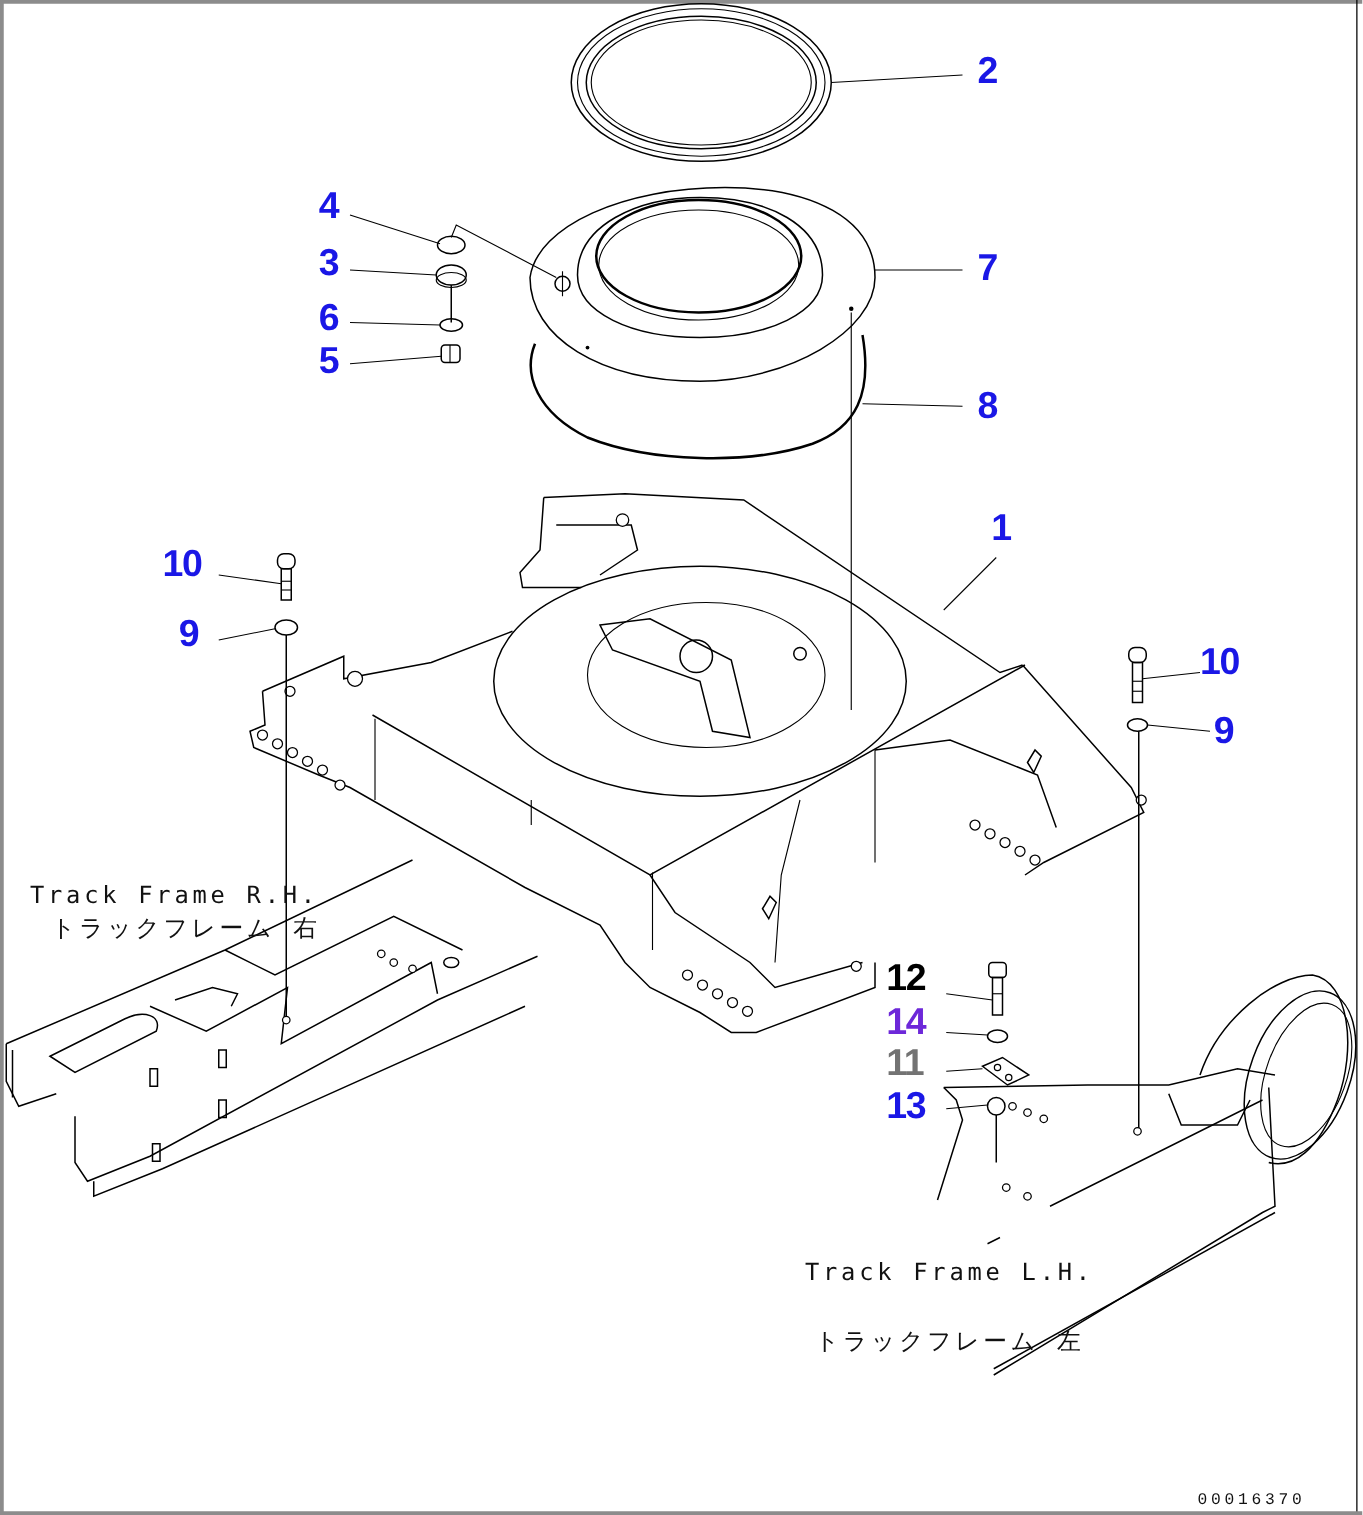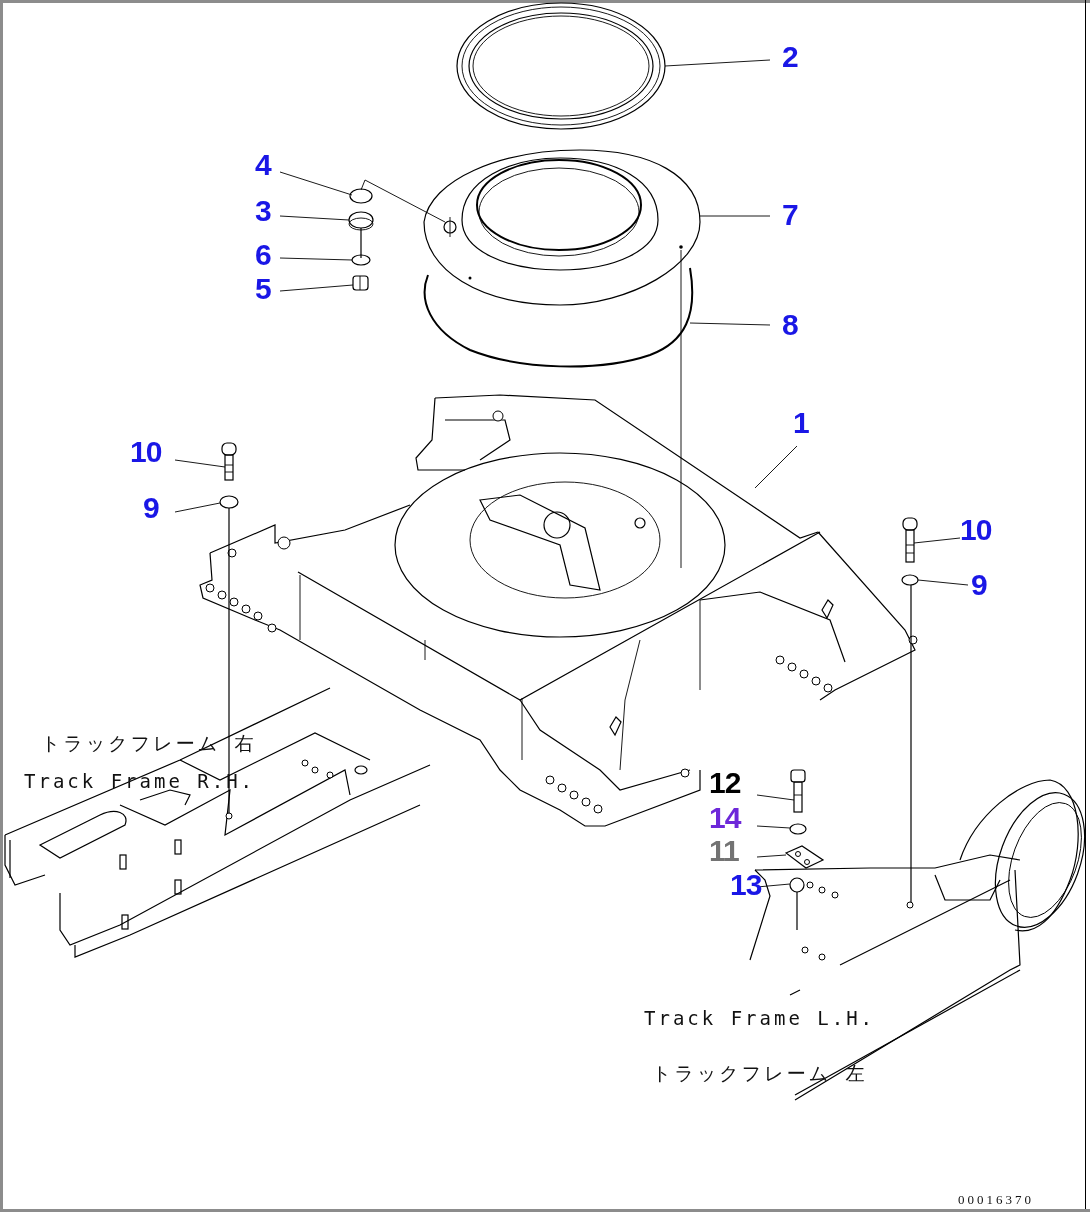--- a/index.html
+++ b/index.html
@@ -3,21 +3,21 @@
 <meta charset="utf-8">
 <style>
   html,body{margin:0;padding:0;background:#ffffff;}
   body{width:1090px;height:1212px;position:relative;overflow:hidden;font-family:"Liberation Sans",sans-serif;}
   #frame{position:absolute;left:0;top:0;width:1090px;height:1212px;box-sizing:border-box;border-top:3px solid #8c8c8c;border-left:3px solid #8c8c8c;}
   #right-rule{position:absolute;left:1085px;top:0;width:1px;height:1212px;background:#000;}
   #bottom-rule{position:absolute;left:0;top:1209px;width:1090px;height:3px;background:#8c8c8c;}
   svg#drawing{position:absolute;left:0;top:0;}
   .callout{position:absolute;color:#1a17e6;font-family:"Liberation Sans",sans-serif;font-weight:bold;font-size:30px;line-height:30px;letter-spacing:-1px;}
   .annot{position:absolute;font-family:"DejaVu Sans Mono","Liberation Mono",monospace;font-size:19px;line-height:24px;color:#111;white-space:pre;letter-spacing:3px;}
-  #drawing-number{position:absolute;left:958px;top:1192px;font-family:Liberation Serif, serif;font-size:13px;letter-spacing:3px;color:#111;}
+  #drawing-number{position:absolute;left:958px;top:1192px;font-family:Liberation Mono, monospace;font-size:13px;letter-spacing:3px;color:#111;}
   .ln{fill:none;stroke:#000;stroke-width:1.2;}
   .lt{fill:none;stroke:#000;stroke-width:0.9;}
   .lk{fill:none;stroke:#000;stroke-width:2;}
   .dot{fill:#fff;stroke:#000;stroke-width:1;}
 </style>
 </head>
 <body>
 
 <div id="frame"></div>
 <div id="right-rule"></div>
@@ -212,20 +212,20 @@
 <div class="callout" style="left: 782px; top: 200px; color: rgb(26, 23, 230);">7</div>
 <div class="callout" style="left: 782px; top: 310px; color: rgb(26, 23, 230);">8</div>
 <div class="callout" style="left: 793px; top: 408px; color: rgb(26, 23, 230);">1</div>
 <div class="callout" style="left: 130px; top: 437px; color: rgb(26, 23, 230);">10</div>
 <div class="callout" style="left: 143px; top: 493px; color: rgb(26, 23, 230);">9</div>
 <div class="callout" style="left: 960px; top: 515px; color: rgb(26, 23, 230);">10</div>
 <div class="callout" style="left: 971px; top: 570px; color: rgb(26, 23, 230);">9</div>
 <div class="callout" style="left: 709px; top: 768px; color: #000000;">12</div>
 <div class="callout" style="left: 709px; top: 803px; color: #6d28d9; text-align: center;">14</div>
 <div class="callout" style="left: 709px; top: 836px; color: #737373;">11</div>
-<div class="callout" style="left: 709px; top: 870px; color: rgb(26, 23, 230); margin-left: 21px;">13</div>
+<div class="callout" style="left: 709px; top: 870px; color: rgb(26, 23, 230);">13</div>
 
 <div class="annot" style="left:41px;top:703px;margin-top:28px;">トラックフレーム 右</div>
-<div class="annot" style="left:24px;top:769px;">Track Frame R.H.</div>
+<div class="annot" style="left:24px;top:704px;">Track Frame R.H.</div>
 <div class="annot" style="left:652px;top:1013px;margin-top:48px;">トラックフレーム 左</div>
 <div class="annot" style="left:644px;top:1006px;">Track Frame L.H.</div>
 
 <div id="drawing-number">00016370</div>
 
 </body></html>

